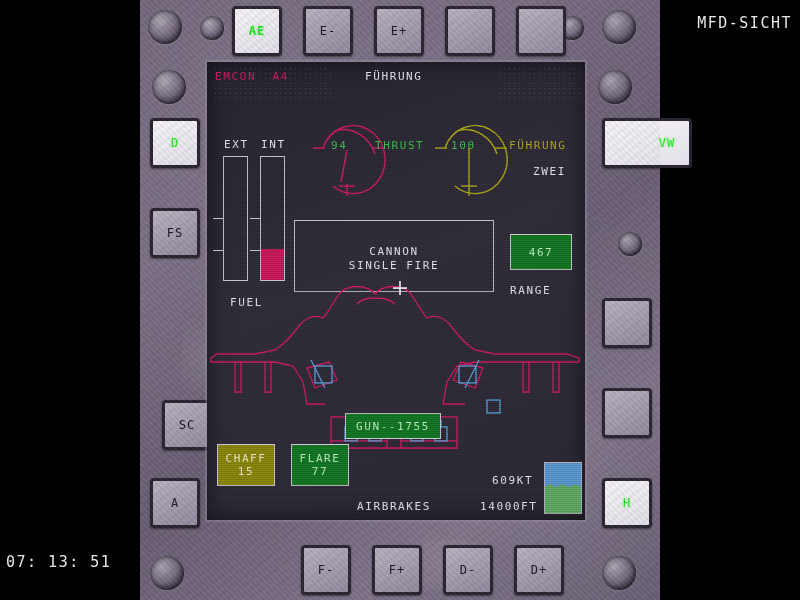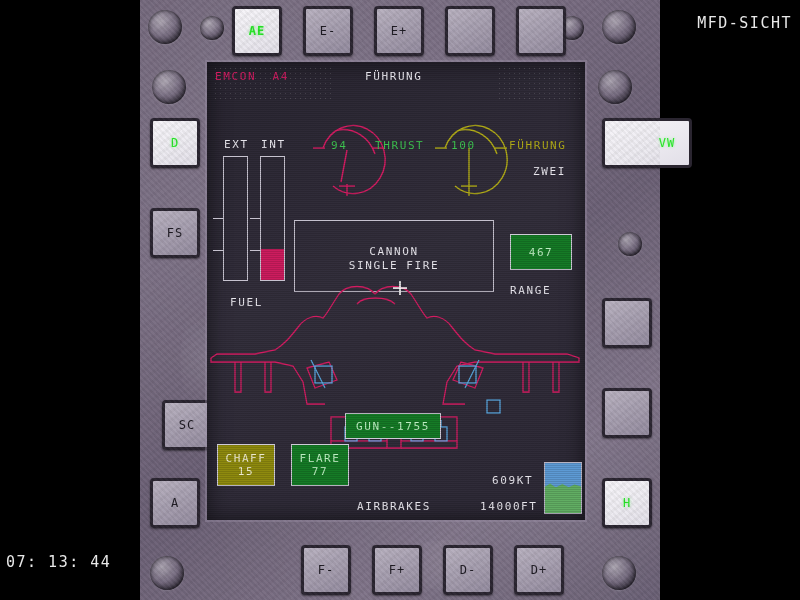--- a/index.html
+++ b/index.html
@@ -91,21 +91,21 @@
   #horizon .gnd{position:absolute;left:0;right:0;bottom:0;height:52%;background:#61ad63;}
   #horizon .gnd::before{content:"";position:absolute;left:0;right:0;top:-5px;height:8px;background:#61ad63;
     clip-path:polygon(0 60%,14% 20%,30% 70%,48% 25%,66% 65%,82% 30%,100% 55%,100% 100%,0 100%);}
 </style>
 </head>
 <body>
 
 <div id="root">
 
   <div class="corner-label" id="mfd-title">MFD-SICHT</div>
-  <div class="corner-label" id="clock">07: 13: 44</div>
+  <div class="corner-label" id="clock">07: 13: 51</div>
 
   <div id="bezel">
 
     <div class="bolt md" style="left:8px;top:10px;"></div>
     <div class="bolt sm" style="left:60px;top:16px;"></div>
     <div class="bolt md" style="left:12px;top:70px;"></div>
     <div class="bolt md" style="left:462px;top:10px;"></div>
     <div class="bolt sm" style="left:420px;top:16px;"></div>
     <div class="bolt md" style="left:458px;top:70px;"></div>
     <div class="bolt sm" style="left:18px;top:228px;"></div>

